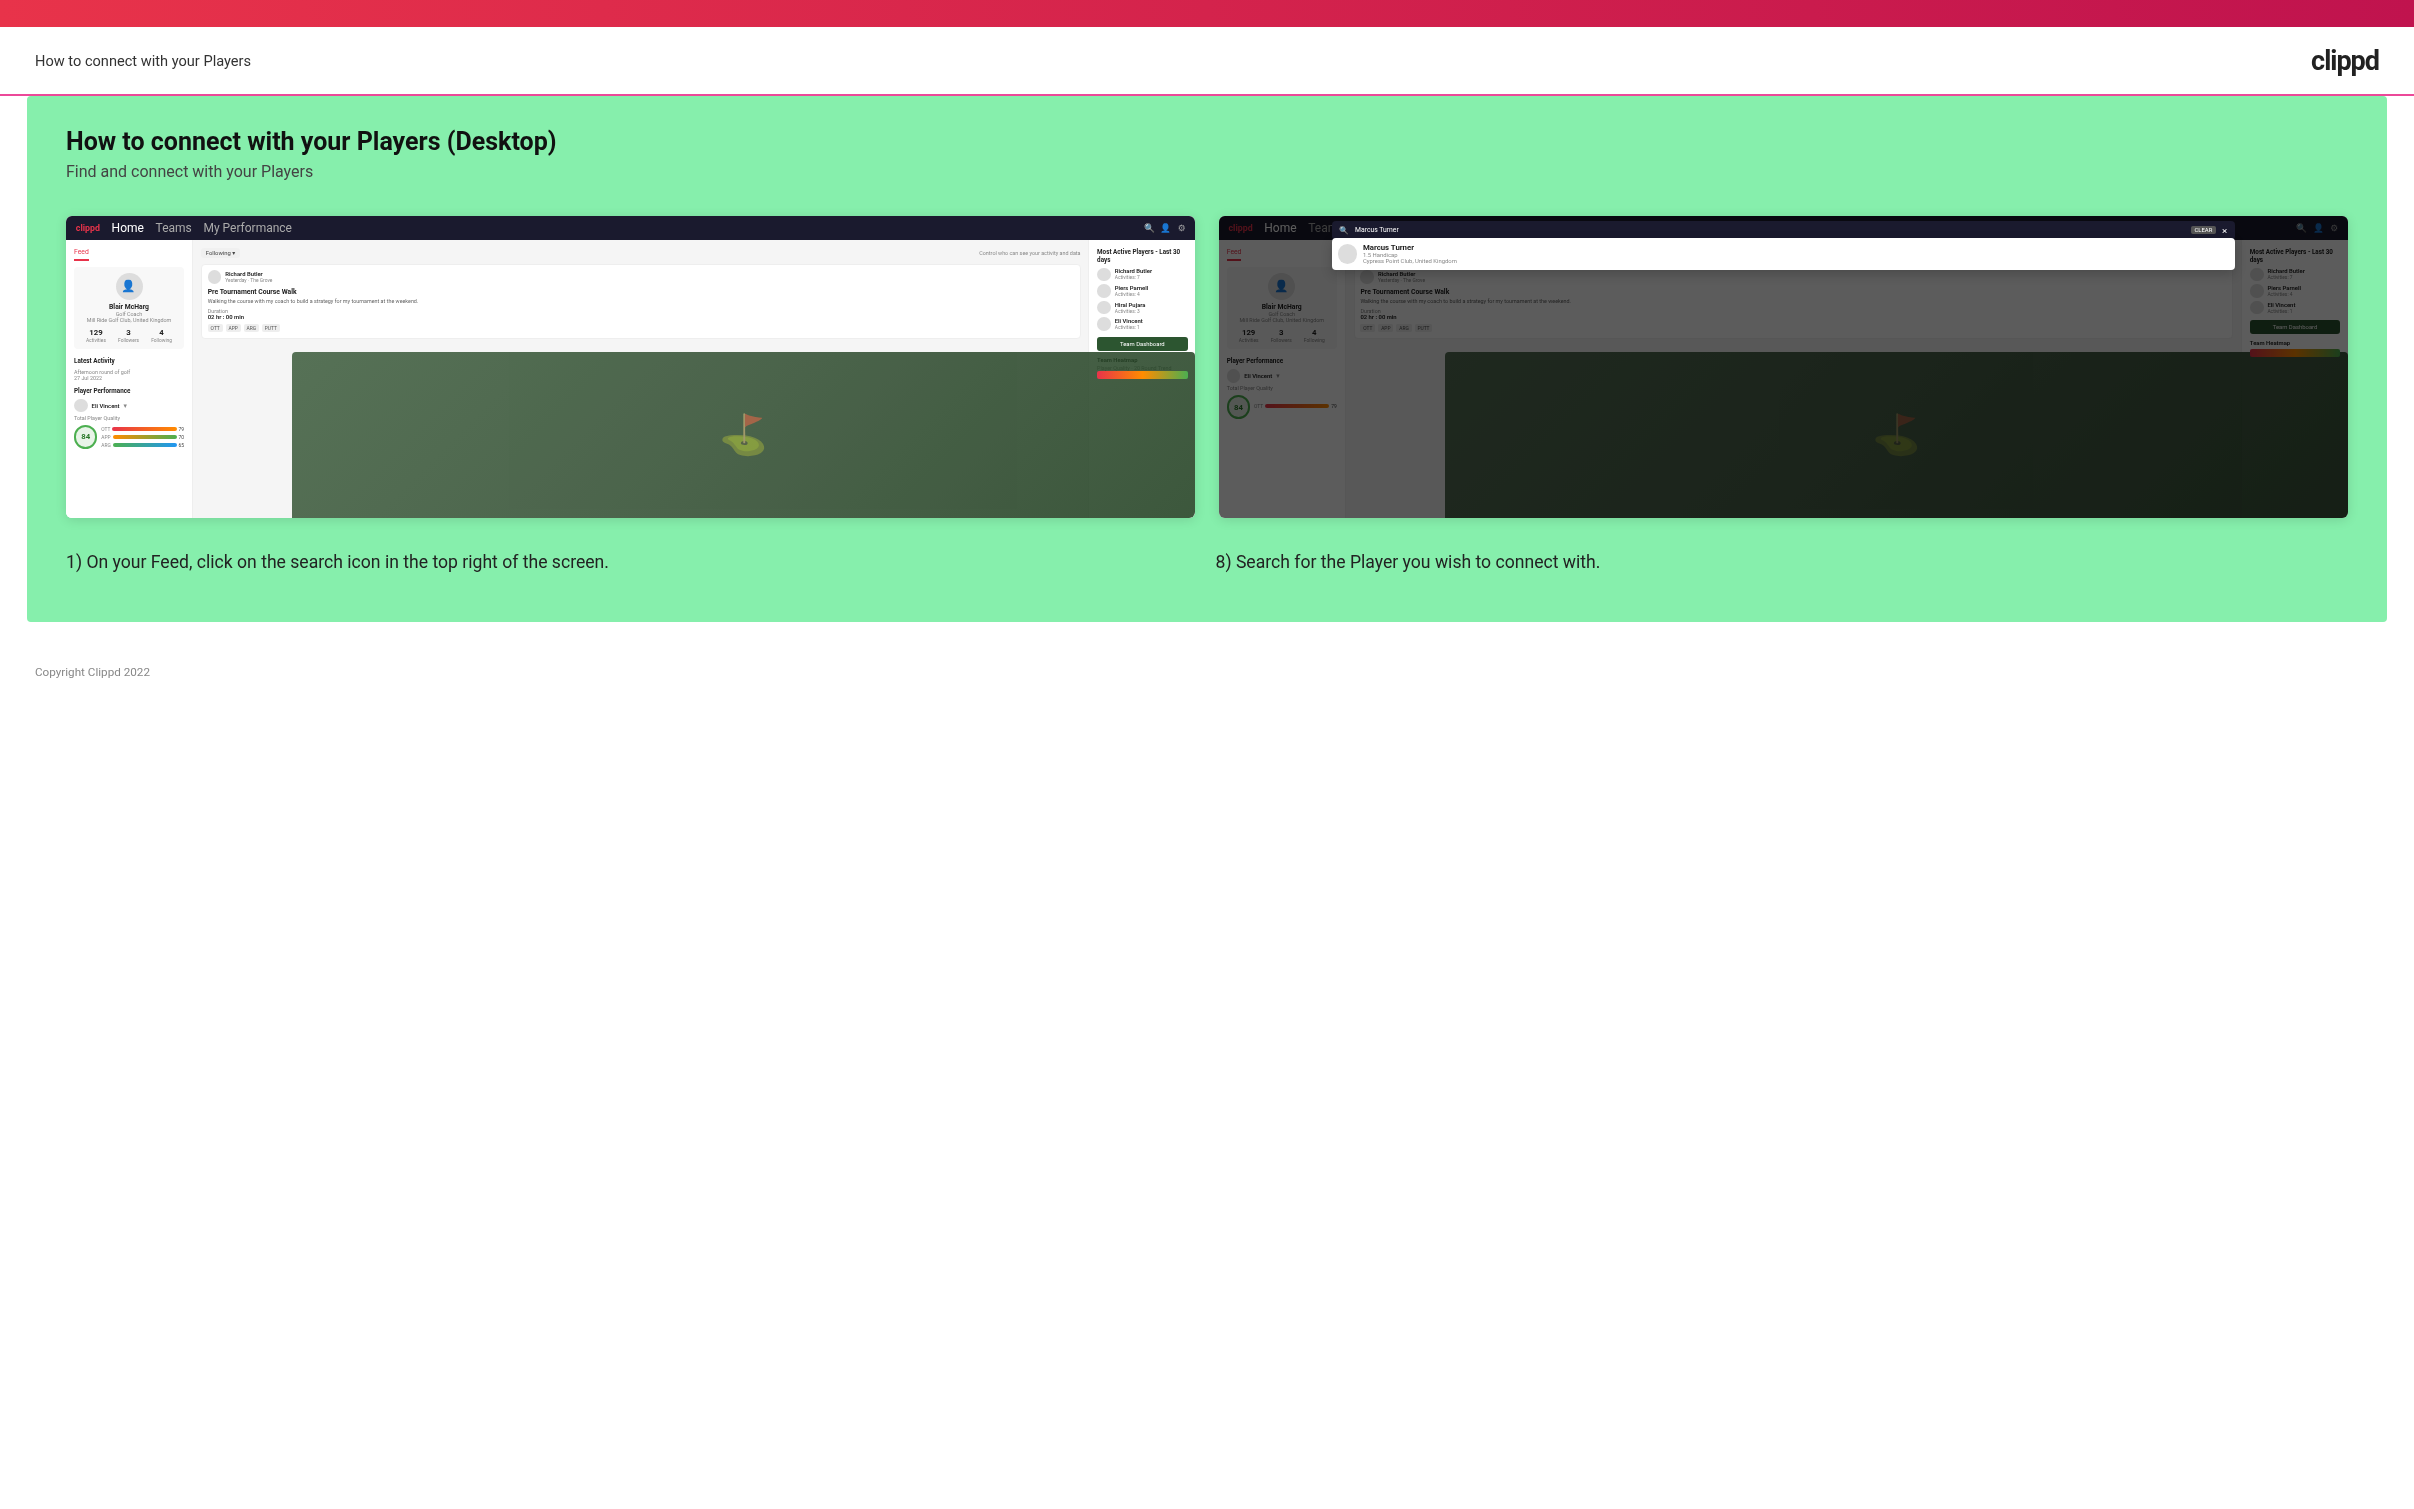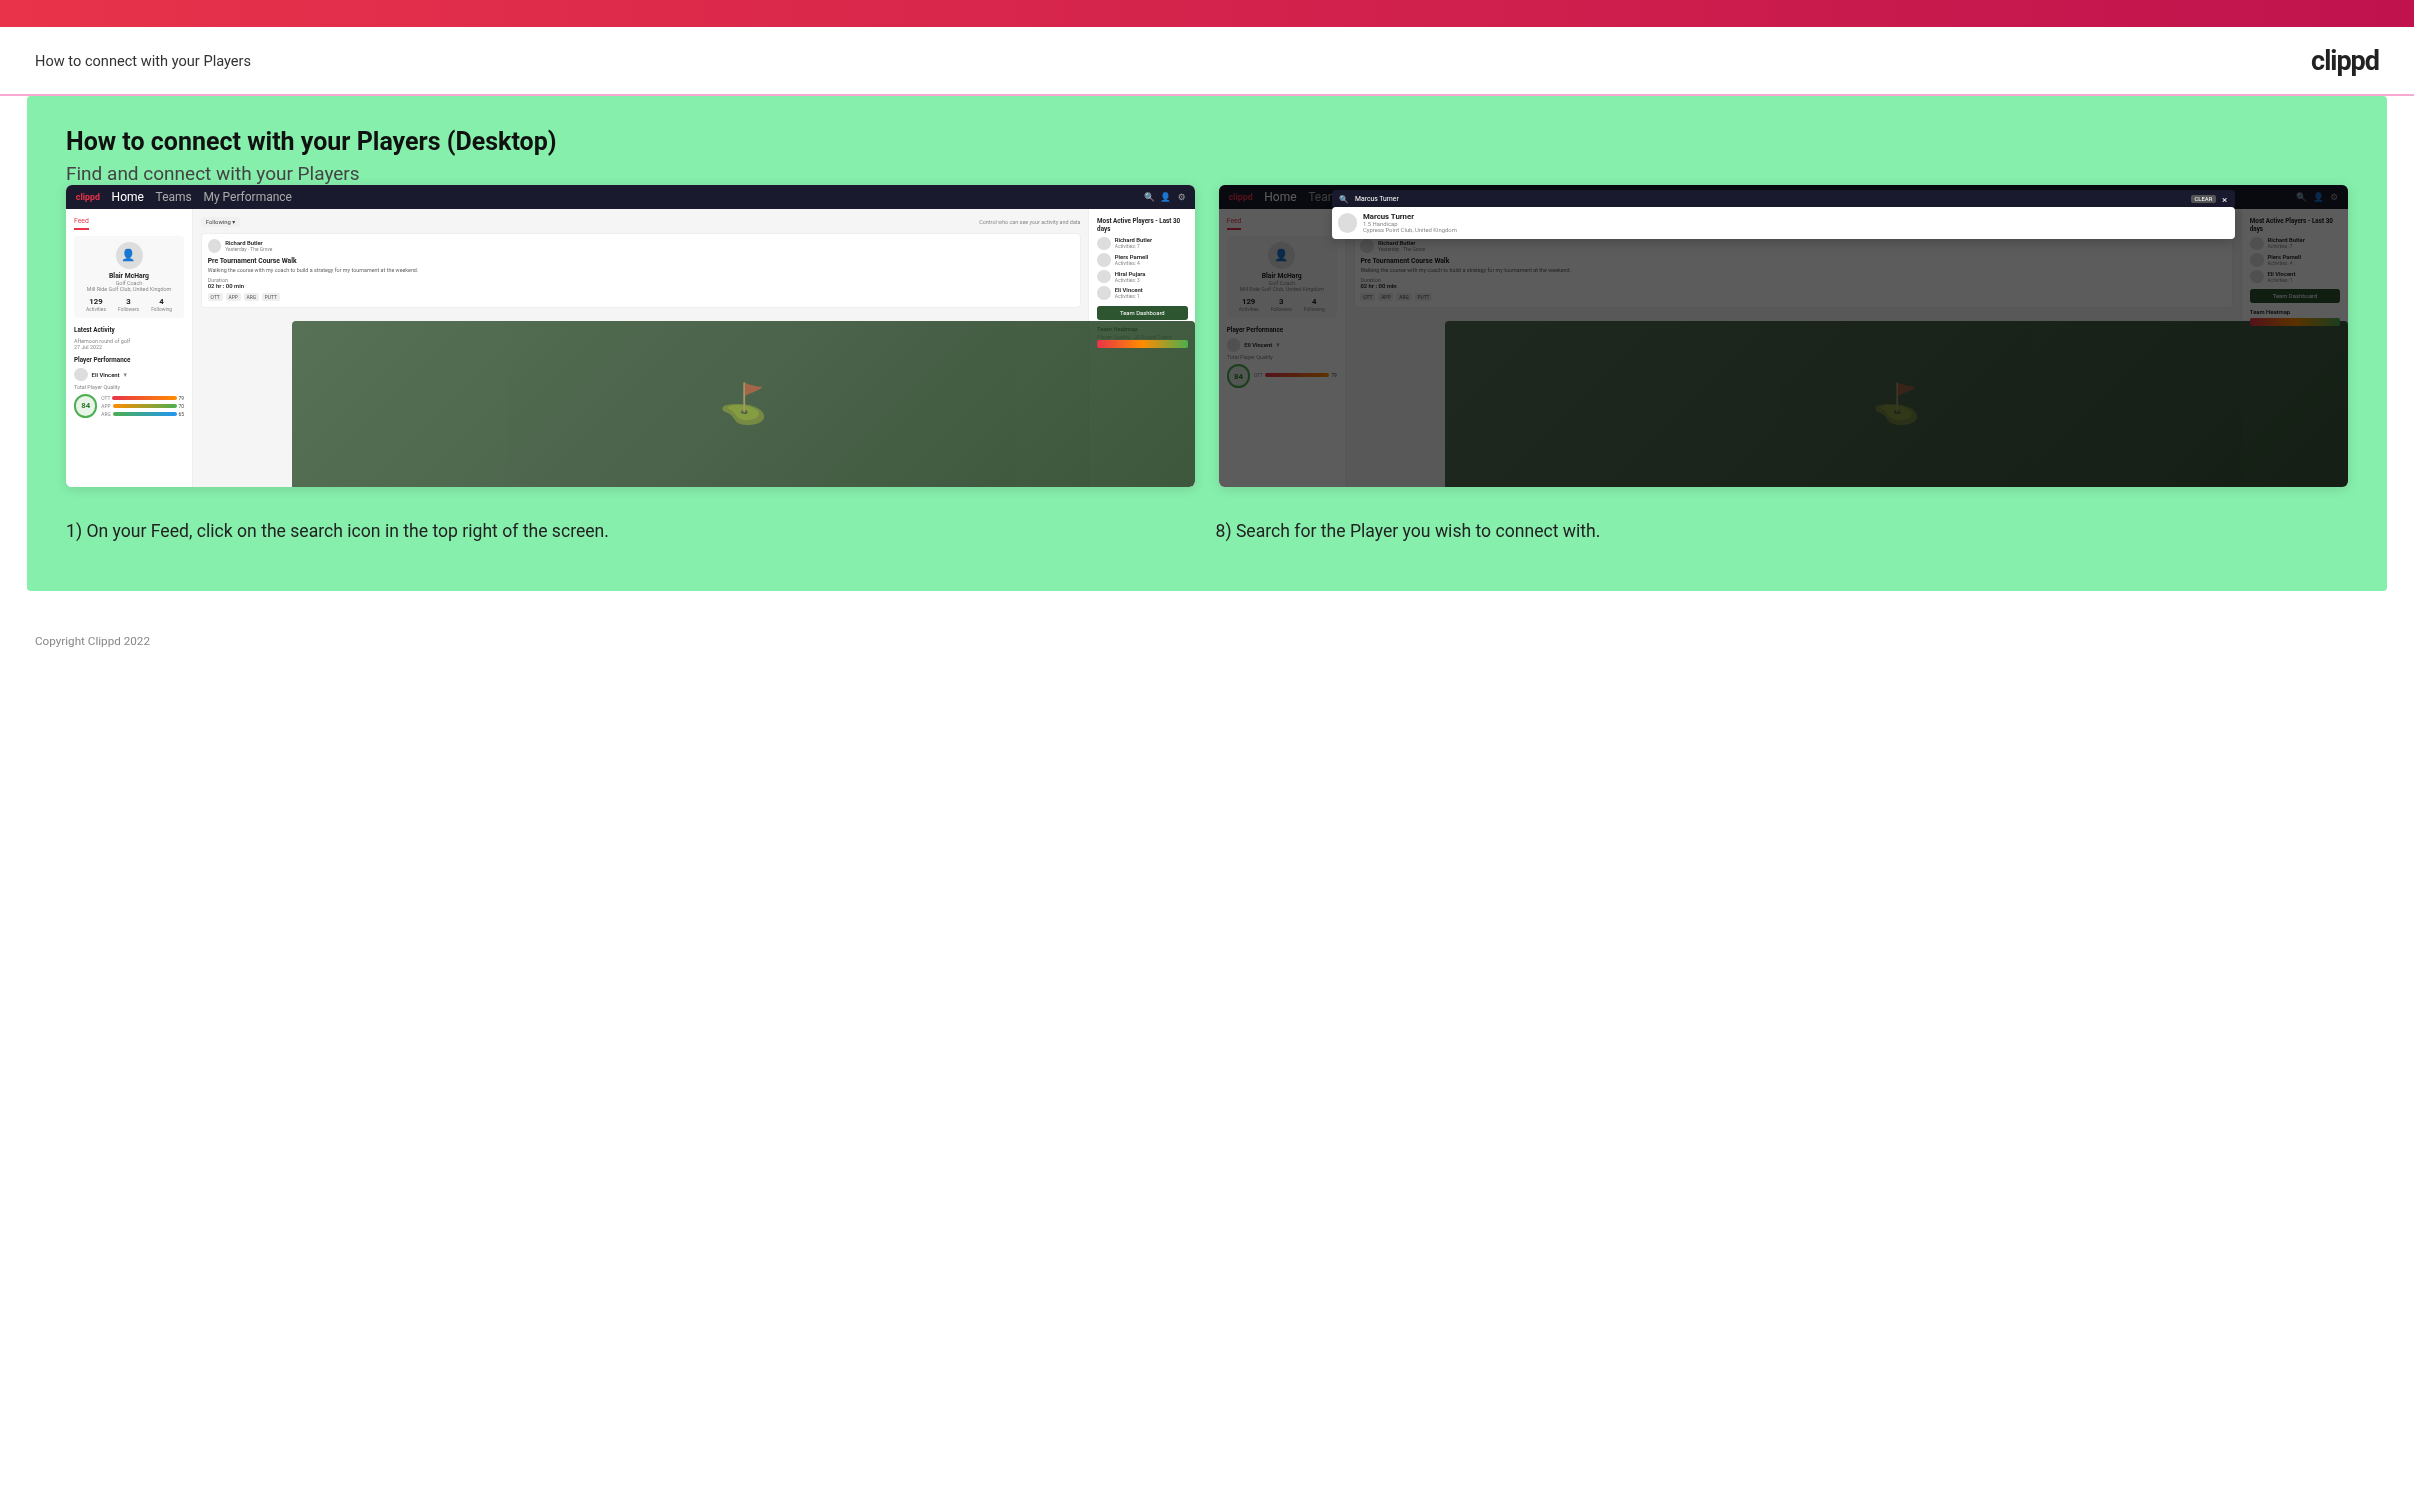--- a/index.html
+++ b/index.html
@@ -16,21 +16,21 @@
       height: 27px;
       width: 100%;
     }
 
     
     .header {
       display: flex;
       align-items: center;
       justify-content: space-between;
       padding: 17.6px 35px;
-      border-bottom: 2px solid #f9a8d4;
+      border-bottom: 2px solid #ec4899;
     }
     .header-title {
       font-size: 14.6px;
       color: #333;
     }
     .logo {
       font-size: 27px;
       font-weight: 700;
       color: #e8334a;
       letter-spacing: -1px;
@@ -47,22 +47,23 @@
       border-radius: 3.9px;
     }
 
     .hero-title {
       font-size: 25px;
       font-weight: 700;
       color: #111;
       margin-bottom: 5.9px;
     }
     .hero-subtitle {
-      font-size: 19px;
+      font-size: 16px;
       color: #444;
+      margin-bottom: 35px;
     }
 
     
     .screenshots-row {
       display: flex;
       gap: 23.4px;
       margin-bottom: 31px;
     }
     .screenshot-container {
       flex: 1;

